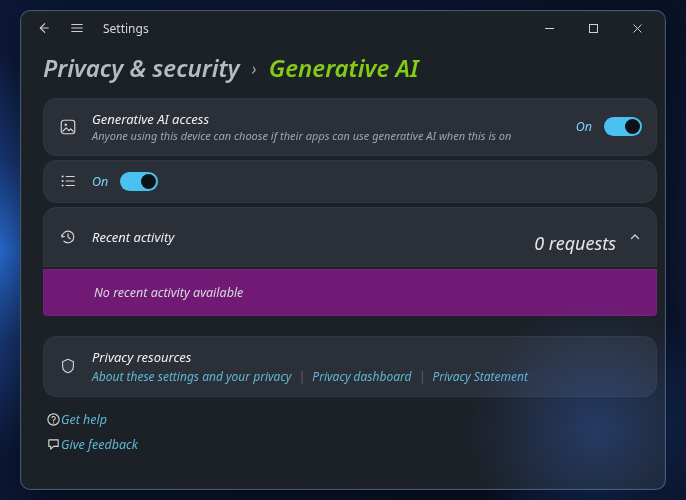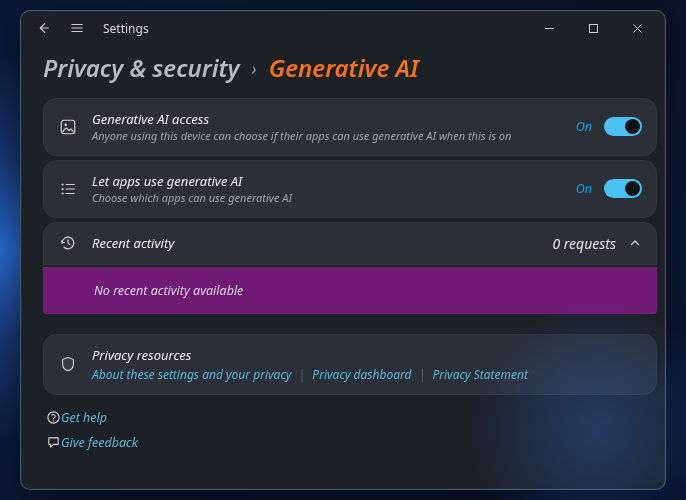--- a/index.html
+++ b/index.html
@@ -34,42 +34,42 @@
   .titlebar .wcontrols { margin-left: auto; display:flex; }
   .wcontrols .wbtn { width: 44px; height: 30px; display:flex; align-items:center; justify-content:center; color:#d0d0d0; }
   .content {
     padding: 4px 8px 14px 22px; flex:1; overflow:hidden; display:flex; flex-direction:column;font-style:italic;
   }
   .breadcrumb {
     display:flex; align-items:center; gap: 12px; margin: 2px 0 14px 0;
   }
   .breadcrumb .bc-parent { font-size: 24px; font-weight:600; color:#b6bbc4; }
   .breadcrumb .bc-sep { color:#9aa0ab; font-size:18px; }
-  .breadcrumb .bc-current { font-size: 24px; font-weight:600; color:#f97316; }
+  .breadcrumb .bc-current { font-size: 24px; font-weight:600; color:#84cc16; }
 
   .cards { display:flex; flex-direction:column; gap:4px; }
   .card {
     background:#2a2f38; border:1px solid rgba(255,255,255,0.04);
     border-radius:14px; padding:11px 14px;
     display:flex; align-items:center; gap:14px;
   }
   .card .lead-icon { width:20px; flex-shrink:0; display:flex; align-items:center; justify-content:center; color:#d6d6d6; }
   .card .texts { flex:1; min-width:0; }
   .card .row-title { font-size:13px; color:#f0f0f0; }
   .card .row-sub { font-size:11px; color:#9ea5b0; line-height:1.35; margin-top:1px; }
   .card .trail { display:flex; align-items:center; gap:12px; flex-shrink:0; }
-  .onlabel { font-size:12.5px; color:#0ea5e9; }
+  .onlabel { font-size:12.5px; color:#7dd3fc; }
   .toggle {
     width:38px; height:19px; background:#49c2f1; border-radius:10px; position:relative;
   }
   .toggle::after{
     content:""; position:absolute; right:2px; top:2px; width:15px; height:15px; border-radius:50%;
     background:#0e1116;
   }
-  .reqcount { font-size:14px; color:#e6e6e6; white-space:nowrap; }
+  .reqcount { font-size:18px; color:#e6e6e6; white-space:nowrap;margin-top:12px; }
   .chev { color:#cfd3da; width:14px; display:flex; align-items:center; justify-content:center; }
 
   .subcard {
     background:#701a75; border:1px solid rgba(255,255,255,0.04);
     border-radius:4px; padding:14px 14px 14px 50px;
     font-size:12.5px; color:#d6d9de;
     margin-top:-2px; border-top-left-radius:0; border-top-right-radius:0;
   }
   .card.expanded { border-bottom-left-radius:0; border-bottom-right-radius:0; margin-bottom:0;}
   .resources-links { font-size:12px; margin-top:2px; }
@@ -148,24 +148,20 @@
       </div>
 
       <div class="card">
         <div class="lead-icon">
           <svg width="18" height="18" viewBox="0 0 20 20">
               <circle cx="4" cy="5" r="1.2" fill="currentColor"></circle>
               <circle cx="4" cy="10" r="1.2" fill="currentColor"></circle>
               <circle cx="4" cy="15" r="1.2" fill="currentColor"></circle>
               <path d="M8 5h9M8 10h9M8 15h9" stroke="currentColor" stroke-width="1.3" stroke-linecap="round"></path>
             </svg>
-        </div>
-        <div class="texts">
-          <div class="row-title">Let apps use generative AI</div>
-          <div class="row-sub">Choose which apps can use generative AI</div>
         </div>
         <div class="trail">
           <span class="onlabel">On</span>
           <div class="toggle"></div>
         </div>
       </div>
 
       <div class="card expanded">
         <div class="lead-icon">
           <svg width="18" height="18" viewBox="0 0 20 20">

